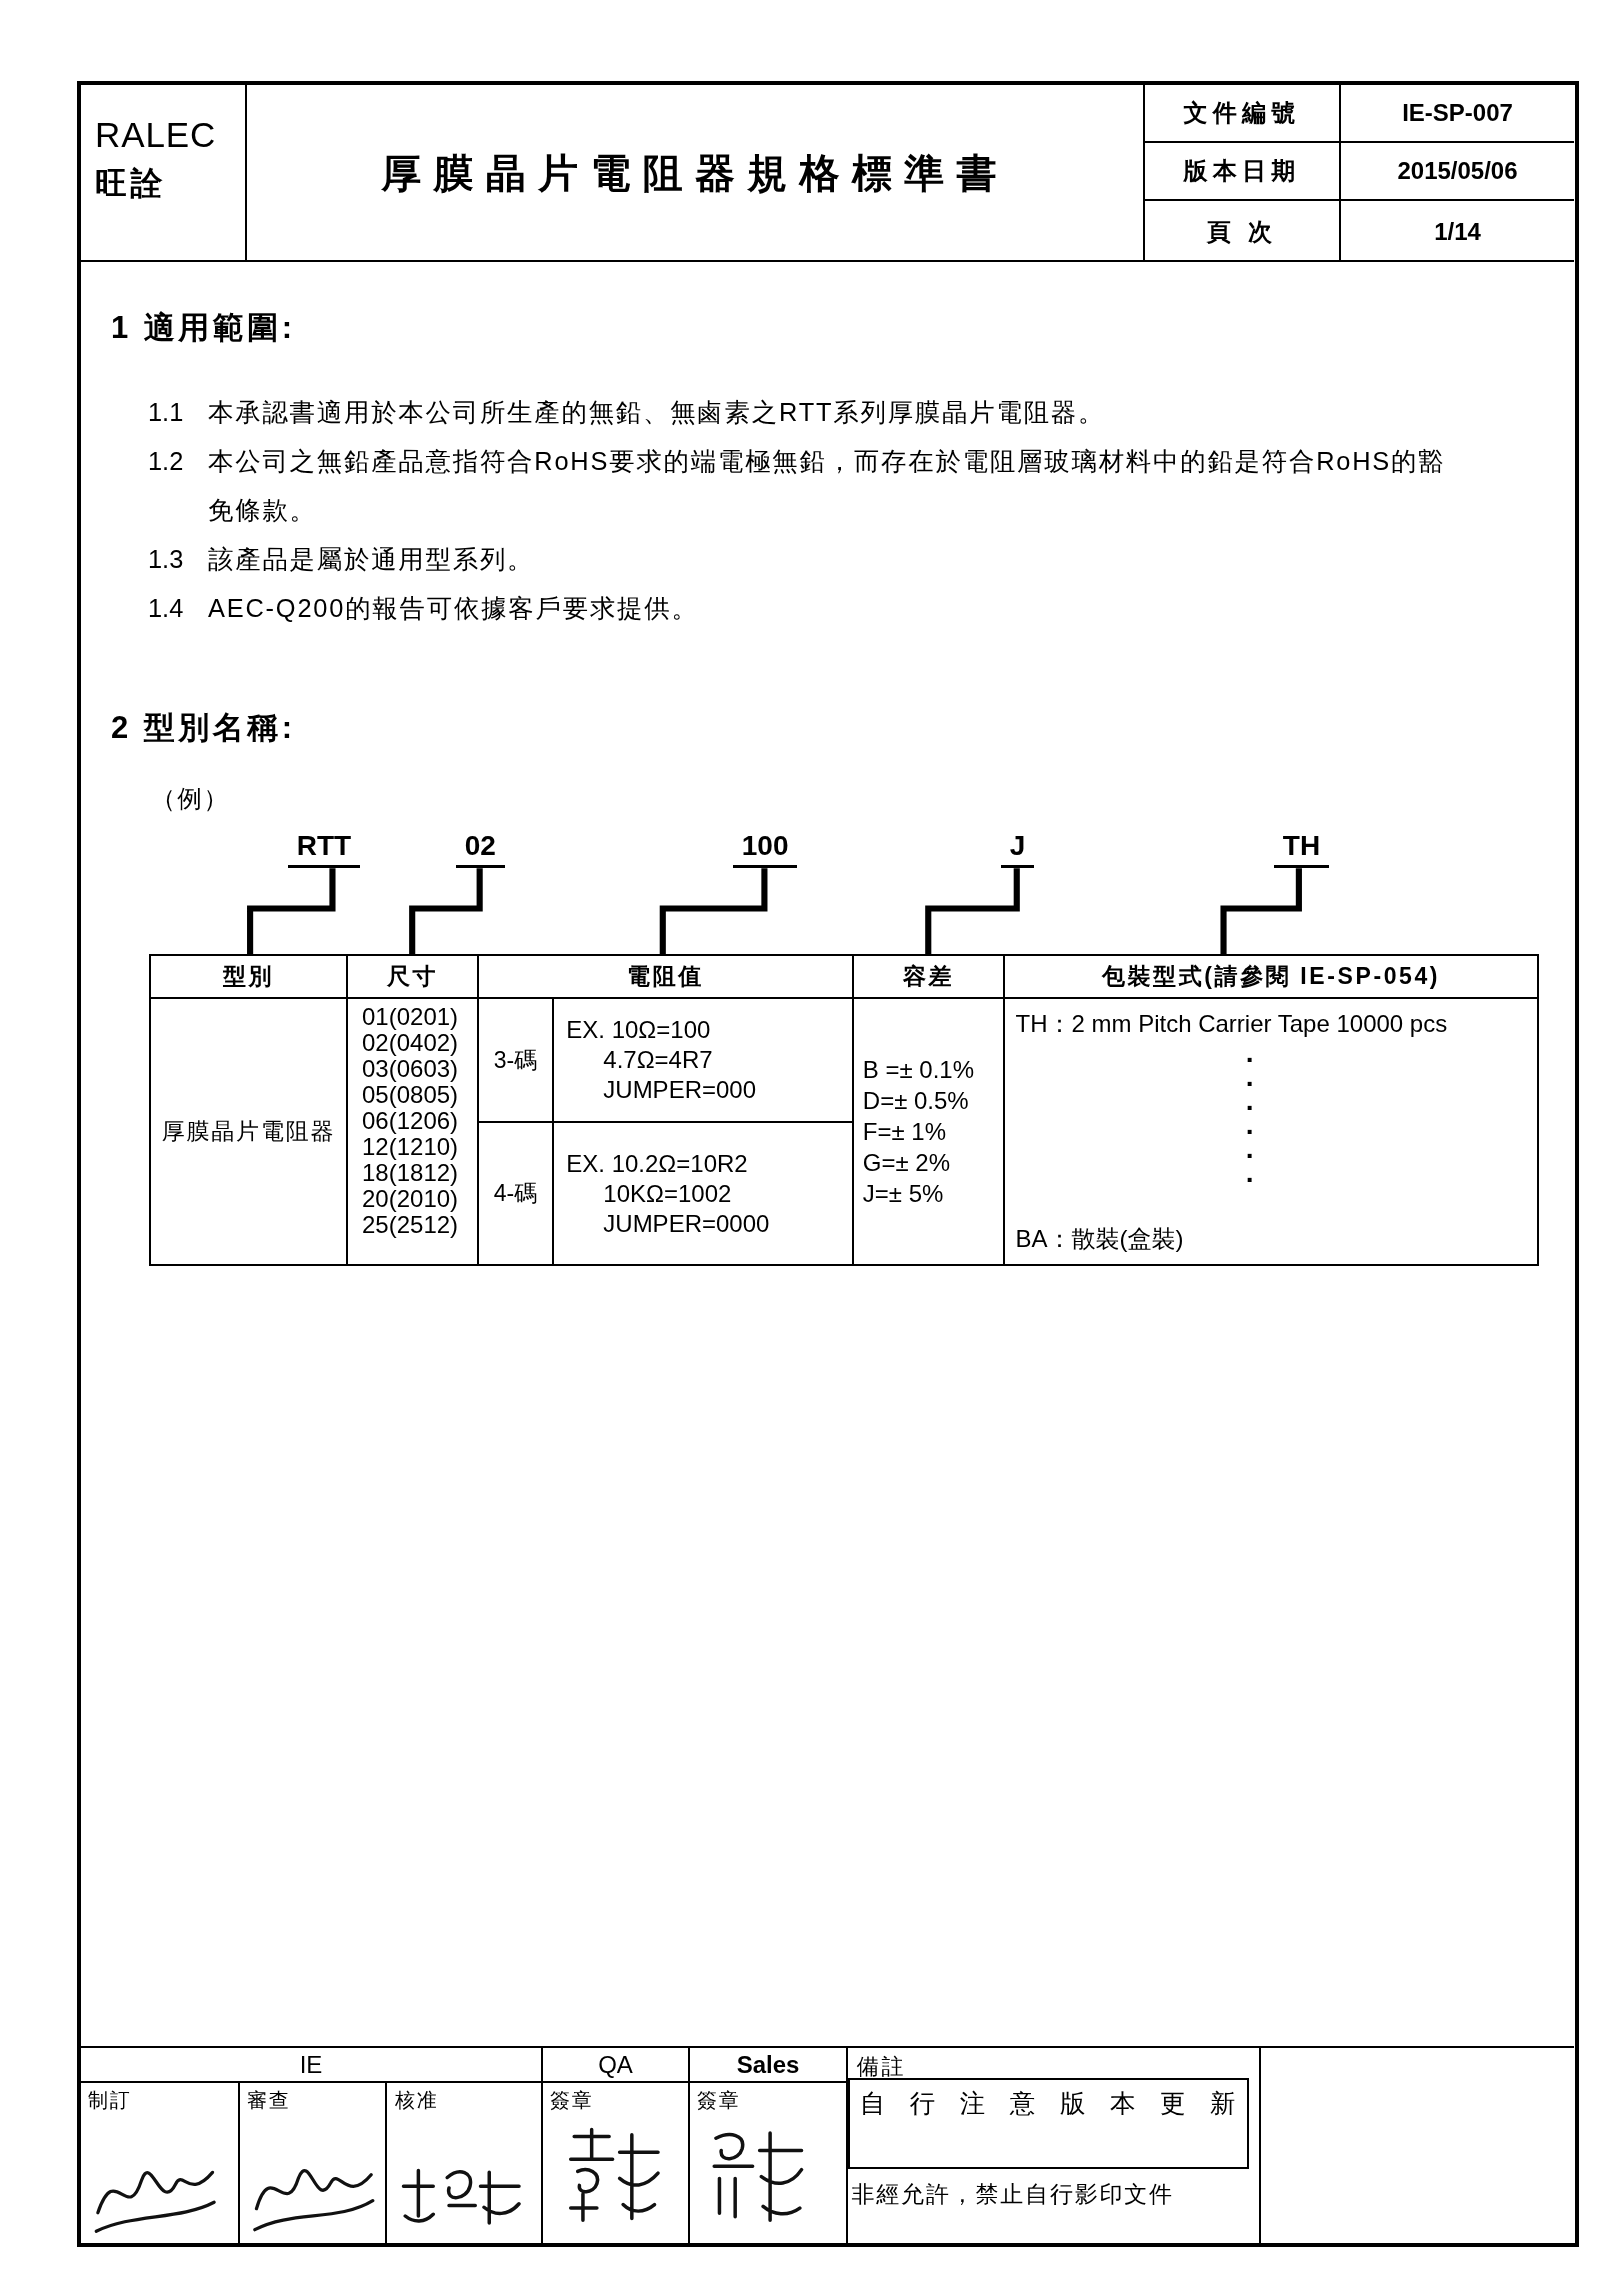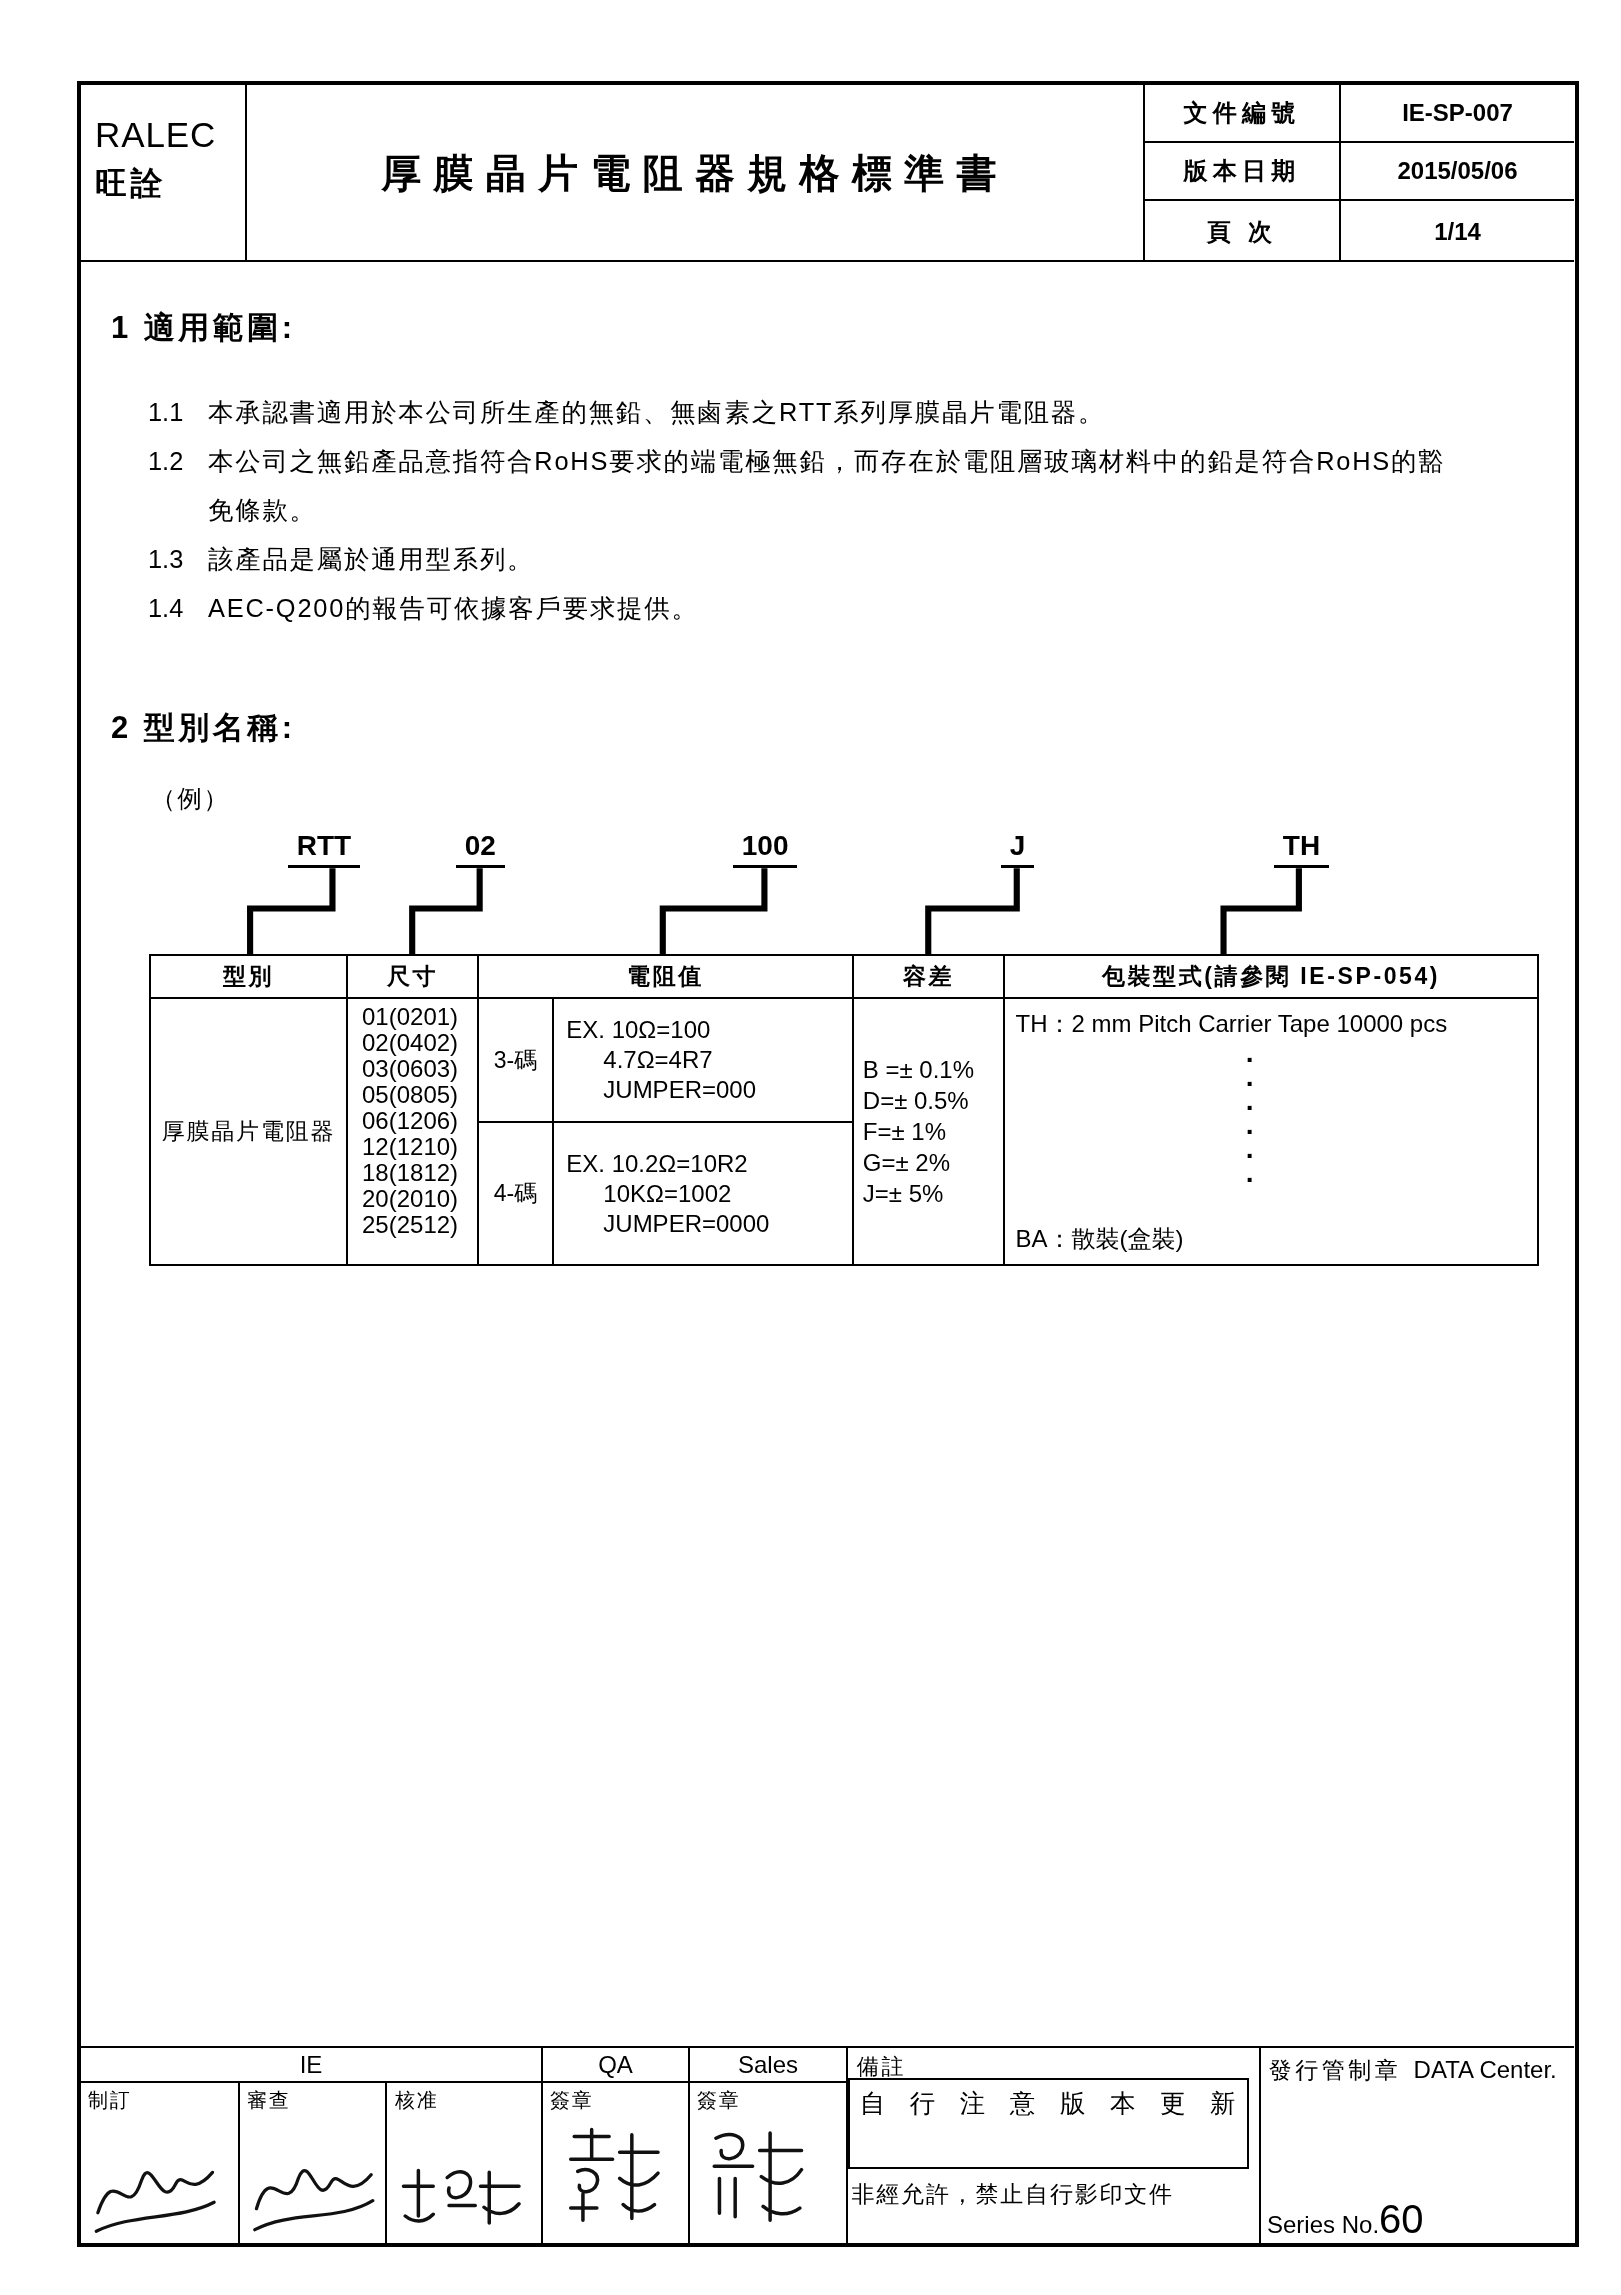--- a/index.html
+++ b/index.html
@@ -200,21 +200,21 @@
             <div class="ind">JUMPER=0000</div>
           </td>
         </tr>
       </tbody>
     </table>
 
     <div class="footer">
 
       <div class="f-cell dept brd-r brd-b" style="left:0; top:0; width:462px; height:35px;">IE</div>
       <div class="f-cell dept brd-r brd-b" style="left:462px; top:0; width:147px; height:35px;">QA</div>
-      <div class="f-cell dept brd-r brd-b" style="left:609px; top:0; width:158px; height:35px;">Sales</div>
+      <div class="f-cell dept brd-r brd-b" style="left:609px; top:0; width:158px; height:35px;font-weight:bold;">Sales</div>
 
       <div class="f-cell brd-r" style="left:0; top:35px; width:159px; height:161px;">
         <div class="role">制訂</div>
         <svg class="sig-svg" width="140" height="105" viewBox="0 0 160 130">
           <path d="M8,95 C30,30 44,110 62,55 C74,20 86,95 104,60 C114,40 120,80 150,45 M6,118 C50,96 110,104 152,82" fill="none" stroke="#111" stroke-width="4" stroke-linecap="round"></path>
         </svg>
       </div>
       <div class="f-cell brd-r" style="left:159px; top:35px; width:147px; height:161px;">
         <div class="role">審查</div>
         <svg class="sig-svg" width="136" height="105" viewBox="0 0 160 130">
@@ -241,25 +241,17 @@
       </div>
 
       <div class="f-cell brd-r" style="left:767px; top:0; width:413px; height:196px;">
         <div class="remark-label">備註</div>
         <div class="remark-box">
           <div class="remark-line">自 行 注 意 版 本 更 新</div>
         </div>
         <div class="remark-note">非經允許，禁止自行影印文件</div>
       </div>
 
-      <div class="f-cell" style="left:1179px; top:0; width:314px; height:196px;">
-        <div class="stamp-row">
-          <span class="stamp-cn">發行管制章</span><span class="stamp-dc">DATA Center.</span>
-        </div>
-        <div class="series">
-          <span class="series-label">Series No.</span><span class="series-num">60</span>
-        </div>
-      </div>
 
     </div>
   </div>
 </div>
 
 
 </body></html>

